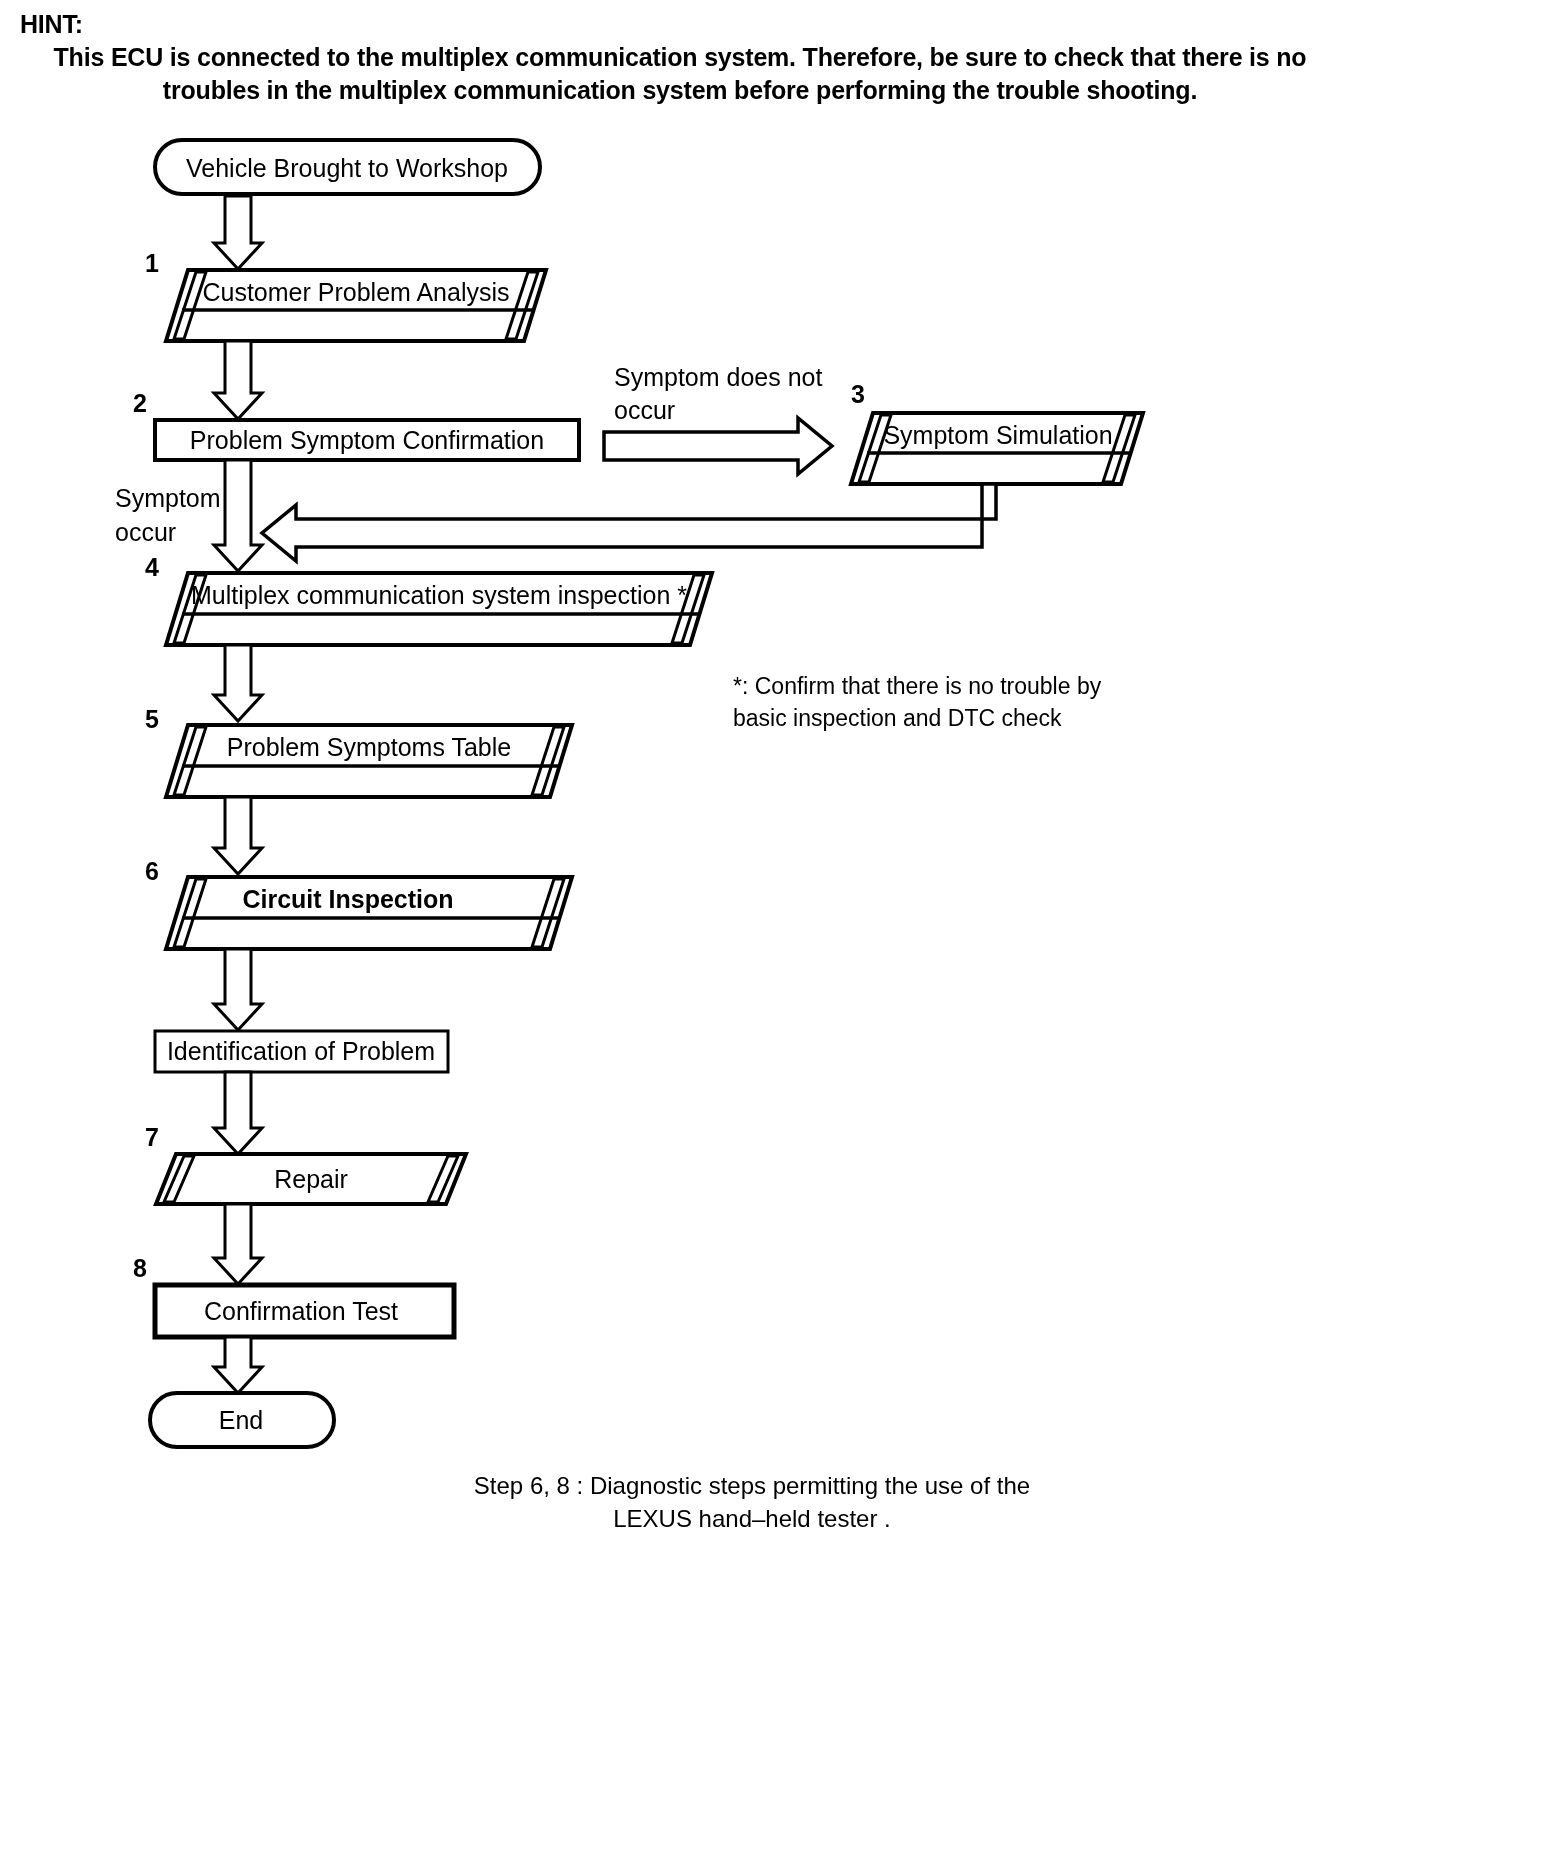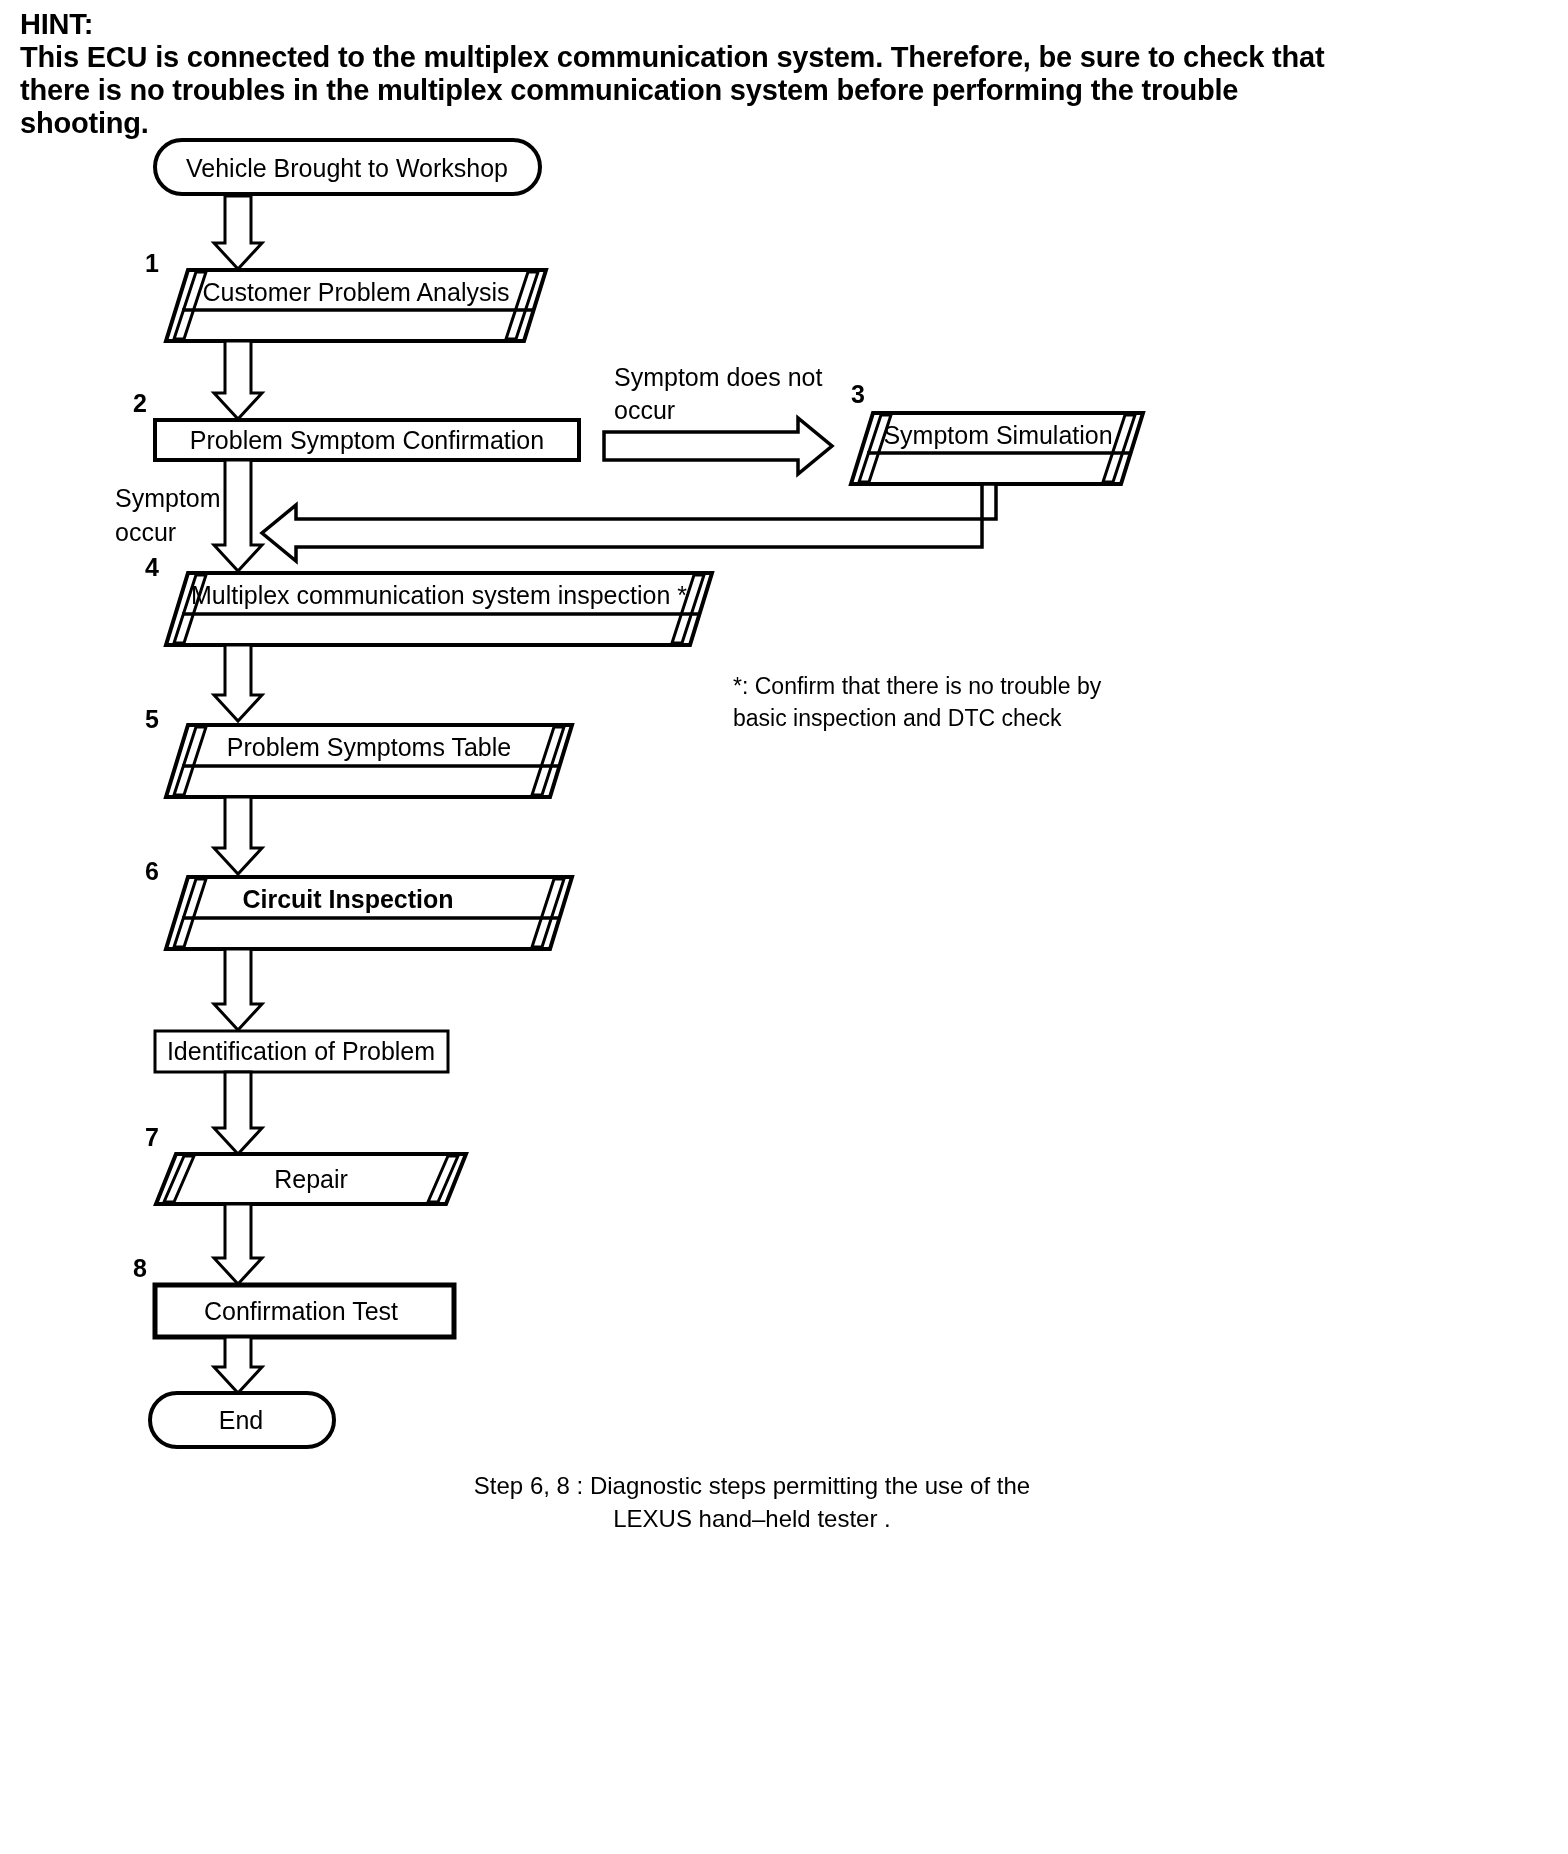--- a/index.html
+++ b/index.html
@@ -13,27 +13,27 @@
     position: relative;
     font-family: "Liberation Sans", sans-serif;
     color: #000000;
     overflow: hidden;
   }
   #hint-block {
     position: absolute;
     left: 20px;
     top: 8px;
     width: 1320px;
-    font-size: 29px;
+    font-size: 25px;
     line-height: 33px;
     font-weight: 600;
     letter-spacing: -0.2px;
   }
   #hint-label { display: block; }
-  #hint-body  { display: block; }
+  #hint-body  { display: block; text-align: center; }
 
   #flow-canvas {
     position: absolute;
     left: 0;
     top: 0;
     width: 1568px;
     height: 1854px;
   }
   svg text {
     font-family: "Liberation Sans", sans-serif;

